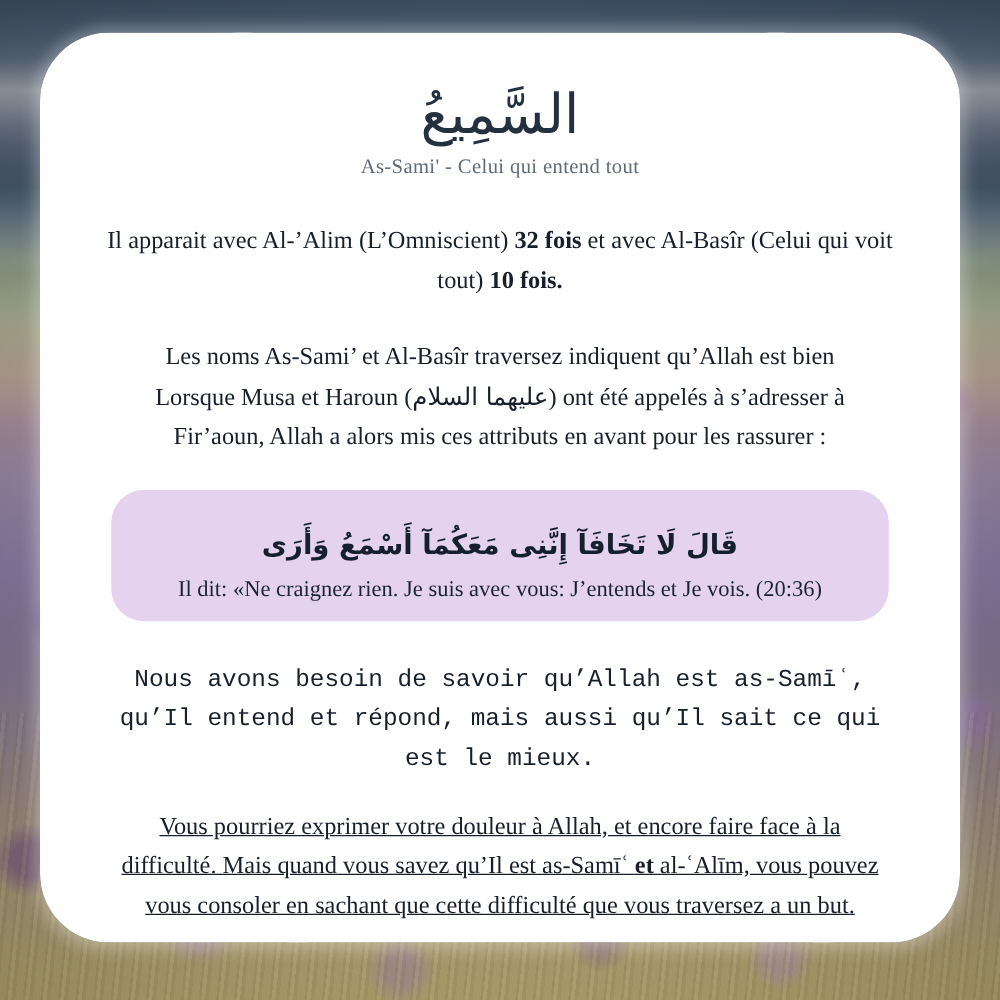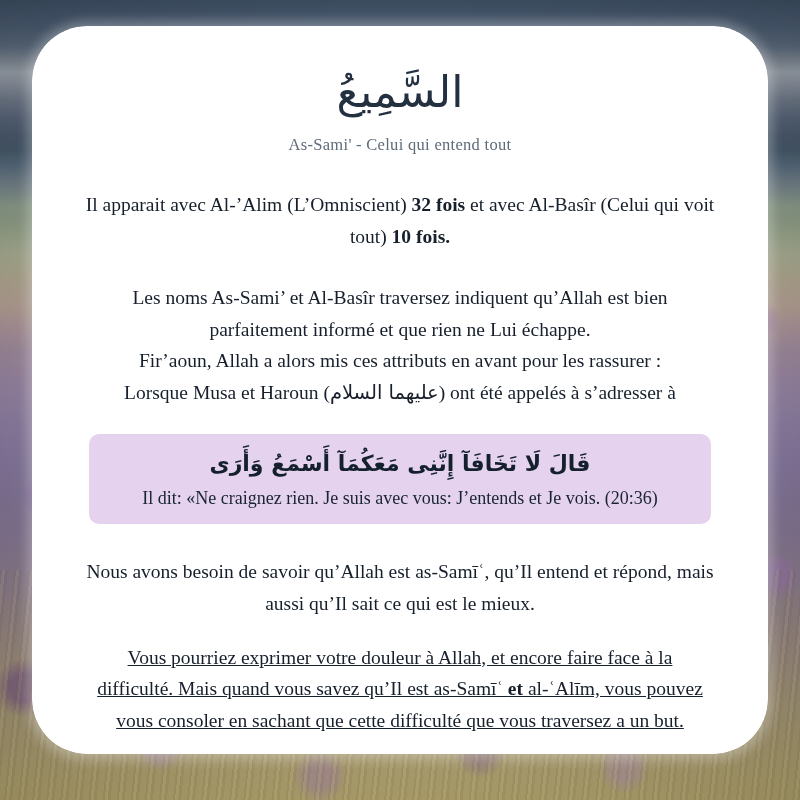--- a/index.html
+++ b/index.html
@@ -138,21 +138,21 @@
     font-family: "DejaVu Sans", sans-serif;
     direction: rtl;
     font-size: 44px;
     line-height: 1.25;
     color: #23303f;
     margin-top: 12px;
     letter-spacing: 0;
   }
 
   .translit {
-    margin-top: 16px;
+    margin-top: 4px;
     font-size: 16.5px;
     color: #5f6b79;
     letter-spacing: .3px;
   }
 
   .para {
     font-size: 19.5px;
     line-height: 1.62;
     color: #161f2b;
     margin: 0 auto;
@@ -166,41 +166,42 @@
   .block-2 {
     margin-top: 30px;
     max-width: 620px;
   }
   .block-2 .line { display: block; }
 
   .quote-box {
     margin: 26px auto 0 auto;
     width: 622px;
     background: #e4d2ef;
-    border-radius: 10px;
-    padding: 13px 20px 15px 20px;
+    border-radius: 26px;
+    padding: 28px 20px 15px 20px;
     box-sizing: border-box;
   }
   .quote-ar {
     font-family: "DejaVu Sans", sans-serif;
     direction: rtl;
     font-size: 22px;
     line-height: 1.5;
     color: #14202c;
     font-weight: bold;
   }
   .quote-fr {
     margin-top: 8px;
     font-size: 18px;
     color: #1a2430;
   }
 
   .block-3 {
     margin-top: 32px;
     max-width: 650px;
+    font-family: Liberation Mono, monospace;
   }
   .block-4 {
     margin-top: 22px;
     max-width: 618px;
     text-decoration: underline;
   }
 
   b, strong { font-weight: bold; }
   .ar-inline {
     font-family: "DejaVu Sans", sans-serif;
@@ -227,23 +228,22 @@
     <div class="arabic-title">السَّمِيعُ</div>
 
     <div class="translit">As-Sami' - Celui qui entend tout</div>
 
     <p class="para p-intro">
       <span>Il apparait avec Al-’Alim (L’Omniscient) </span><b>32 fois</b><span> et avec Al-Basîr (Celui qui voit tout) </span><b>10 fois.</b>
     </p>
 
     <p class="para block-2">
       <span class="line">Les noms As-Sami’ et Al-Basîr traversez indiquent qu’Allah est bien</span>
-      <span class="line">parfaitement informé et que rien ne Lui échappe.</span>
+      <span class="line"><span>Lorsque Musa et Haroun (</span><span class="ar-inline">عليهما السلام</span><span>) ont été appelés à s’adresser à</span></span>
       <span class="line">Fir’aoun, Allah a alors mis ces attributs en avant pour les rassurer :</span>
-      <span class="line"><span>Lorsque Musa et Haroun (</span><span class="ar-inline">عليهما السلام</span><span>) ont été appelés à s’adresser à</span></span>
     </p>
 
     <div class="quote-box">
       <div class="quote-ar">قَالَ لَا تَخَافَآ إِنَّنِى مَعَكُمَآ أَسْمَعُ وَأَرَى</div>
       <div class="quote-fr">Il dit: «Ne craignez rien. Je suis avec vous: J’entends et Je vois. (20:36)</div>
     </div>
 
     <p class="para block-3">
       <span class="line">Nous avons besoin de savoir qu’Allah est as-Samīʿ, qu’Il entend et répond,</span>
       <span class="line">mais aussi qu’Il sait ce qui est le mieux.</span>

